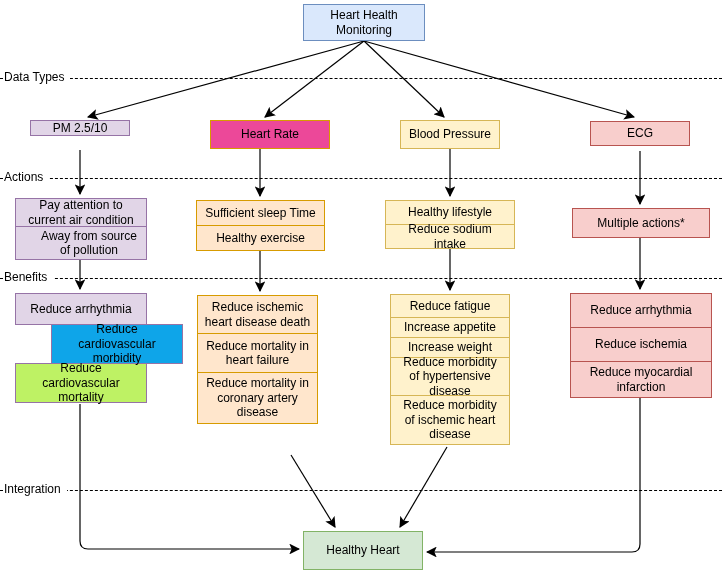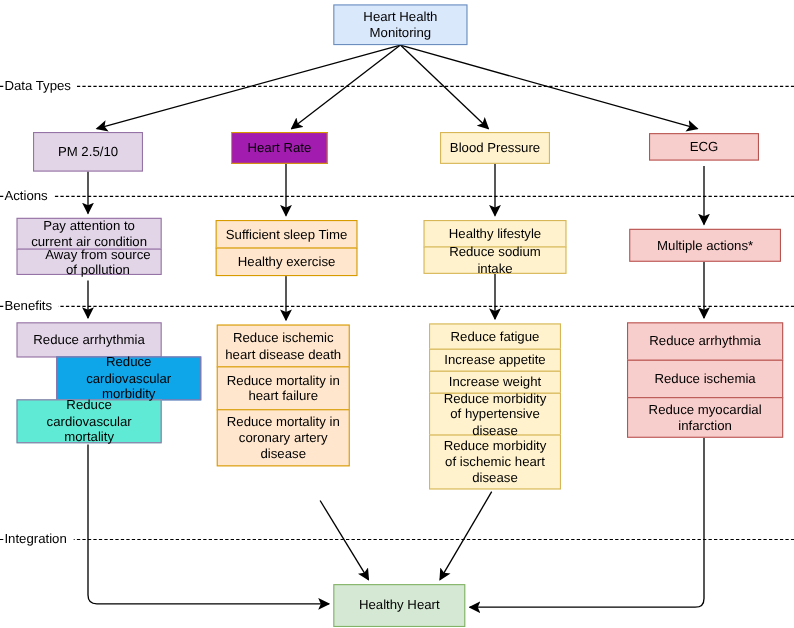--- a/index.html
+++ b/index.html
@@ -63,48 +63,48 @@
   <div class="lane-line" style="top:278px"></div>
   <div class="lane-line" style="top:490px"></div>
 
   <div class="lane-label" style="top:78px">Data Types</div>
   <div class="lane-label" style="top:178px">Actions</div>
   <div class="lane-label" style="top:278px">Benefits</div>
   <div class="lane-label" style="top:490px">Integration</div>
 
   <div class="node" style="left: 303px; top: 4px; width: 122px; height: 37px; background: rgb(218, 232, 252); border-color: rgb(108, 142, 191);">Heart Health Monitoring</div>
 
-  <div class="node" style="left: 30px; top: 120px; width: 100px; height: 36px; background: rgb(225, 213, 231); border-color: rgb(150, 115, 166);">PM 2.5/10</div>
-  <div class="node" style="left: 210px; top: 120px; width: 88px; height: 29px; background: #a21caf; border-color: rgb(215, 155, 0);">Heart Rate</div>
+  <div class="node" style="left: 30px; top: 120px; width: 100px; height: 16px; background: rgb(225, 213, 231); border-color: rgb(150, 115, 166);">PM 2.5/10</div>
+  <div class="node" style="left: 210px; top: 120px; width: 120px; height: 29px; background: #ec4899; border-color: rgb(215, 155, 0);">Heart Rate</div>
   <div class="node" style="left: 400px; top: 120px; width: 100px; height: 29px; background: rgb(255, 242, 204); border-color: rgb(214, 182, 86);">Blood Pressure</div>
   <div class="node" style="left: 590px; top: 121px; width: 100px; height: 25px; background: rgb(248, 206, 204); border-color: rgb(184, 84, 80);">ECG</div>
 
   <div class="stack" style="left:15px; top:198px; width:132px;">
     <div class="cell" style="height: 29px; background: rgb(225, 213, 231); border-color: rgb(150, 115, 166);">Pay attention to current air condition</div>
-    <div class="cell" style="height: 24px; background: rgb(225, 213, 231); border-color: rgb(150, 115, 166); padding-left: 22px;">Away from source of pollution</div>
+    <div class="cell" style="height: 34px; background: rgb(225, 213, 231); border-color: rgb(150, 115, 166); padding-left: 22px;">Away from source of pollution</div>
   </div>
 
   <div class="stack" style="left:196px; top:200px; width:129px;">
     <div class="cell" style="height: 26px; background: rgb(255, 230, 204); border-color: rgb(215, 155, 0);">Sufficient sleep Time</div>
     <div class="cell" style="height: 26px; background: rgb(255, 230, 204); border-color: rgb(215, 155, 0);">Healthy exercise</div>
   </div>
 
   <div class="stack" style="left:385px; top:200px; width:130px;">
     <div class="cell" style="height: 25px; background: rgb(255, 242, 204); border-color: rgb(214, 182, 86);">Healthy lifestyle</div>
     <div class="cell" style="height: 25px; background: rgb(255, 242, 204); border-color: rgb(214, 182, 86);">Reduce sodium intake</div>
   </div>
 
   <div class="stack" style="left:572px; top:208px; width:138px;">
     <div class="cell" style="height: 30px; background: rgb(248, 206, 204); border-color: rgb(184, 84, 80);">Multiple actions*</div>
   </div>
 
   <div class="stack" style="left:15px; top:293px; width:132px;">
     <div class="cell" style="height: 32px; background: rgb(225, 213, 231); border-color: rgb(150, 115, 166);">Reduce arrhythmia</div>
     <div class="cell" style="height: 40px; background: #0ea5e9; border-color: rgb(150, 115, 166); margin-left: 36px;">Reduce cardiovascular morbidity</div>
-    <div class="cell" style="height: 40px; background: #5eead4; border-color: rgb(150, 115, 166);">Reduce cardiovascular mortality</div>
+    <div class="cell" style="height: 40px; background: #bef264; border-color: rgb(150, 115, 166);">Reduce cardiovascular mortality</div>
   </div>
 
   <div class="stack" style="left:197px; top:295px; width:121px;">
     <div class="cell" style="height: 39px; background: rgb(255, 230, 204); border-color: rgb(215, 155, 0);">Reduce ischemic heart disease death</div>
     <div class="cell" style="height: 40px; background: rgb(255, 230, 204); border-color: rgb(215, 155, 0);">Reduce mortality in heart failure</div>
     <div class="cell" style="height: 52px; background: rgb(255, 230, 204); border-color: rgb(215, 155, 0);">Reduce mortality in coronary artery disease</div>
   </div>
 
   <div class="stack" style="left:390px; top:294px; width:120px;">
     <div class="cell" style="height: 24px; background: rgb(255, 242, 204); border-color: rgb(214, 182, 86);">Reduce fatigue</div>

